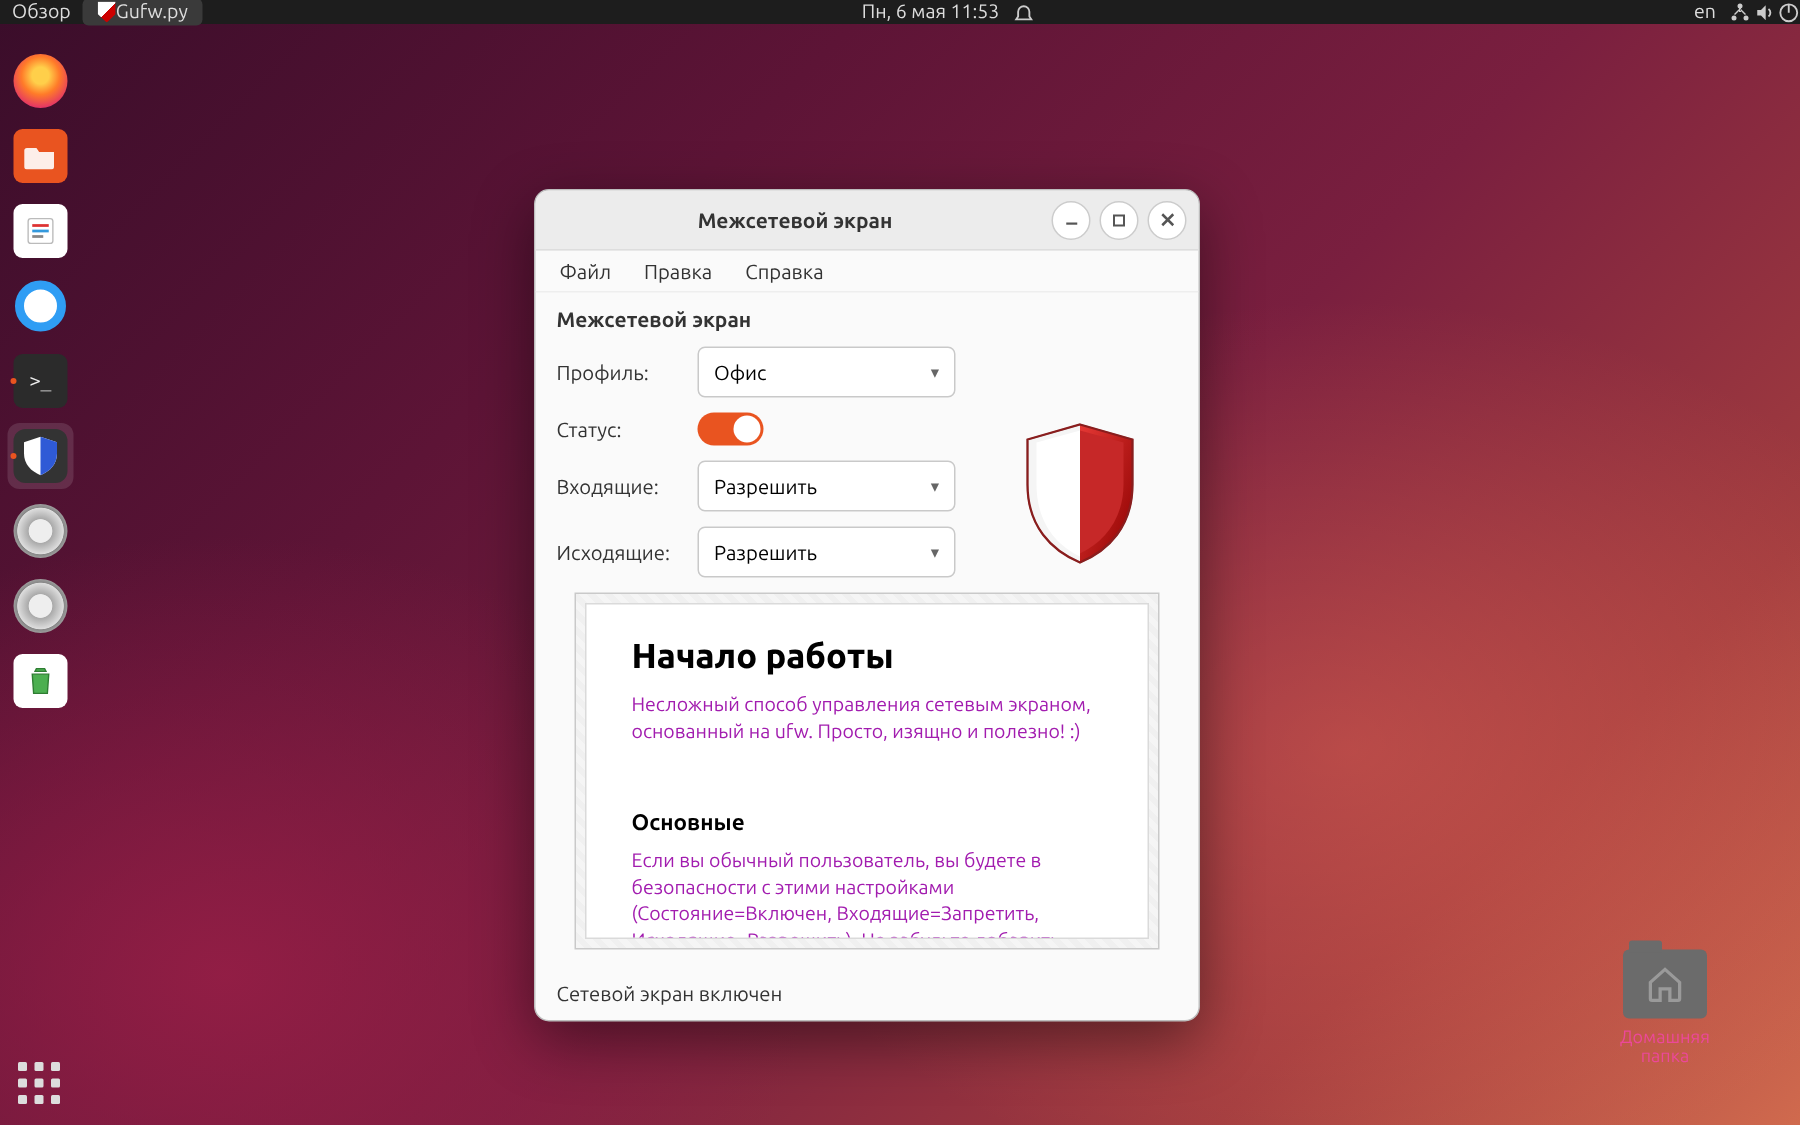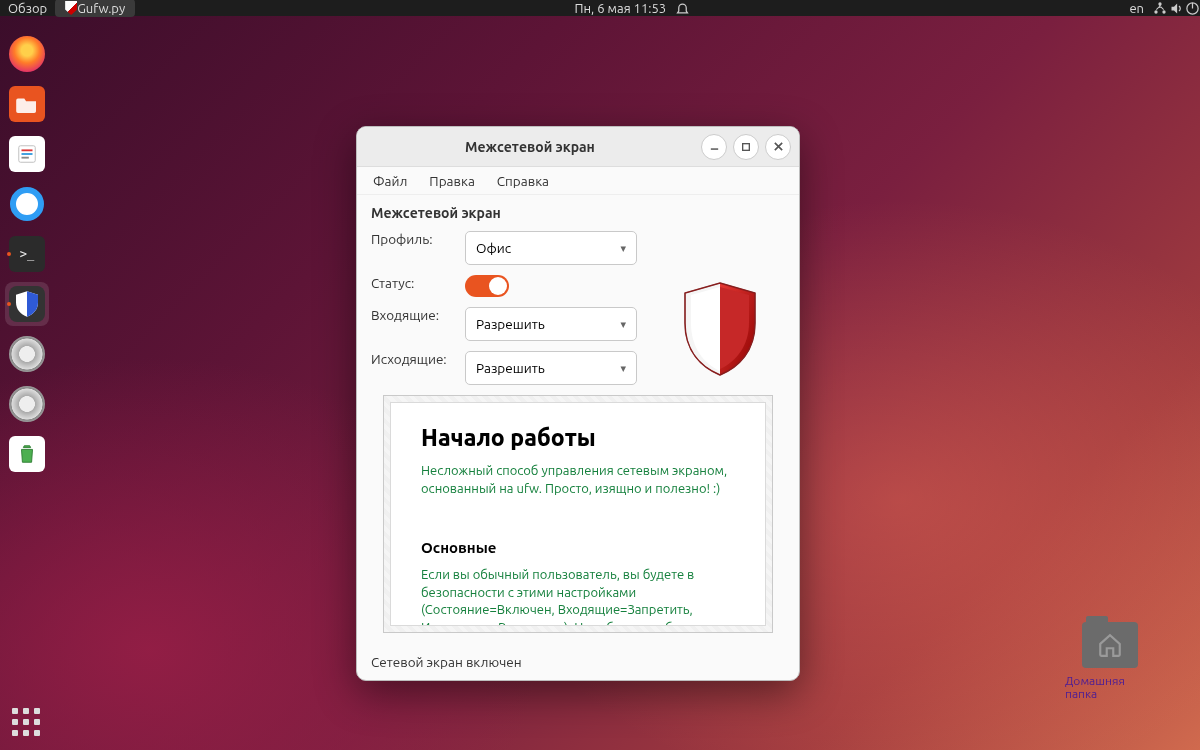--- a/index.html
+++ b/index.html
@@ -42,21 +42,21 @@
 .ico-text { background:#fff; }
 .ico-chromium { background:#fff; border-radius:50%; border:6px solid #2f9df4; width:34px; height:34px;}
 .ico-term { background:#2b2b2b; color:#eee; font-family:monospace; font-size:12px;}
 .ico-shield { background:#333; border-radius:8px;}
 .ico-disc { background:radial-gradient(circle,#eee 30%,#aaa 32%,#ddd 60%,#888 62%,#ccc 90%); border-radius:50%;}
 .ico-trash { background:#fff;}
 .apps-grid { position:absolute; left:12px; bottom:12px; width:30px; height:30px; display:grid; grid-template-columns:repeat(3,6px); grid-template-rows:repeat(3,6px); gap:5px;}
 .apps-grid span{ background:#ddd; border-radius:1px;}
 
 
-.desk-icon { position:absolute; right:45px; bottom:50px; width:90px; color:#4c1d95; font-size:12px; z-index:30;}
+.desk-icon { position:absolute; right:45px; bottom:39px; width:90px; text-align:center; color:#ec4899; font-size:12px; z-index:30;}
 .desk-icon .folder { width:56px; height:46px; margin:0 auto 6px; background:#6b6b6b; border-radius:4px; position:relative;}
 .desk-icon .folder::before{content:"";position:absolute;top:-6px;left:4px;width:22px;height:8px;background:#6b6b6b;border-radius:2px 2px 0 0;}
 .desk-icon .home-glyph{position:absolute;inset:0;display:flex;align-items:center;justify-content:center;color:#999;font-size:22px;}
 
 
 .window {
   position:absolute; left:356px; top:126px; width:444px; height:555px;
   background:#fafafa; border:1px solid #bdbdbd; border-radius:10px;
   box-shadow:0 12px 40px rgba(0,0,0,0.45); z-index:60; display:flex; flex-direction:column;
   overflow:hidden;
@@ -64,39 +64,39 @@
 .titlebar { height:40px; background:#ececec; border-bottom:1px solid #ddd; display:flex; align-items:center; padding:0 8px;}
 .titlebar .title{ flex:1; text-align:center; font-weight:600; font-size:14px; color:#333;}
 .tbtn { width:26px; height:26px; border-radius:50%; background:#fff; border:1px solid #ccc; display:flex; align-items:center; justify-content:center; margin-left:6px; font-size:13px; color:#444; cursor:pointer;}
 
 .menubar { height:28px; display:flex; align-items:center; gap:2px; padding:0 6px; font-size:13.5px; color:#333; border-bottom:1px solid #eee;}
 .menubar span{ padding:3px 10px; border-radius:4px; cursor:pointer;}
 
 .content { padding:8px 14px 4px; }
 .section-head{ font-weight:700; font-size:14px; color:#333; margin:2px 0 10px;}
 
-.row { display:flex; align-items:flex-start; margin-bottom:10px;}
+.row { display:flex; align-items:center; margin-bottom:10px;}
 .row label{ width:94px; font-size:13.5px; color:#333;}
 .select { flex:0 0 172px; height:30px; border:1px solid #c9c9c9; border-radius:5px; background:#fff; display:flex; align-items:center; padding:16px 10px; font-size:13.5px; position:relative; cursor:pointer;}
 .select .chev{ margin-left:auto; color:#666; font-size:11px;}
 
 .toggle { width:44px; height:22px; border-radius:11px; background:#e95420; position:relative; cursor:pointer;}
 .toggle .knob{ position:absolute; right:2px; top:2px; width:18px; height:18px; border-radius:50%; background:#fff;}
 
 .shield-big { position:absolute; right:40px; top:86px; width:78px; height:96px;}
 
 .tabs { display:flex; margin:10px auto 0; border:1px solid #c9c9c9; border-radius:6px; overflow:hidden; width:370px;}
 .tab { flex:1; text-align:center; padding:8px 0; font-size:13.5px; background:#fff; border-left:1px solid #c9c9c9; cursor:pointer;}
 .tab:first-child{border-left:none; flex:0 0 40px; background:#ececec;}
 .tab .home-ico{ font-size:15px; color:#555;}
 
 .panel { margin:6px 12px 0; border:1px solid #c9c9c9; background:repeating-linear-gradient(45deg,#f5f5f5 0 4px,#f0f0f0 4px 8px); padding:6px;}
 .panel-inner{ background:#fff; border:1px solid #dadada; padding:22px 30px 12px; height:224px; overflow:hidden;}
 .panel-inner h2{ font-size:23px; font-weight:800; margin-bottom:12px;}
-.panel-inner p{ font-size:13px; line-height:1.35; margin-bottom:16px; color:#15803d;}
+.panel-inner p{ font-size:13px; line-height:1.35; margin-bottom:16px; color:#a21caf;}
 .panel-inner h3{ font-size:15px; font-weight:700; margin-bottom:10px;margin-top:42px;}
 
 .statusbar { margin-top:auto; padding:8px 14px 10px; font-size:13.5px; color:#333;}
 </style>
 </head>
 <body>
 
 <div class="desktop"></div>
 
 <div class="top-panel">

